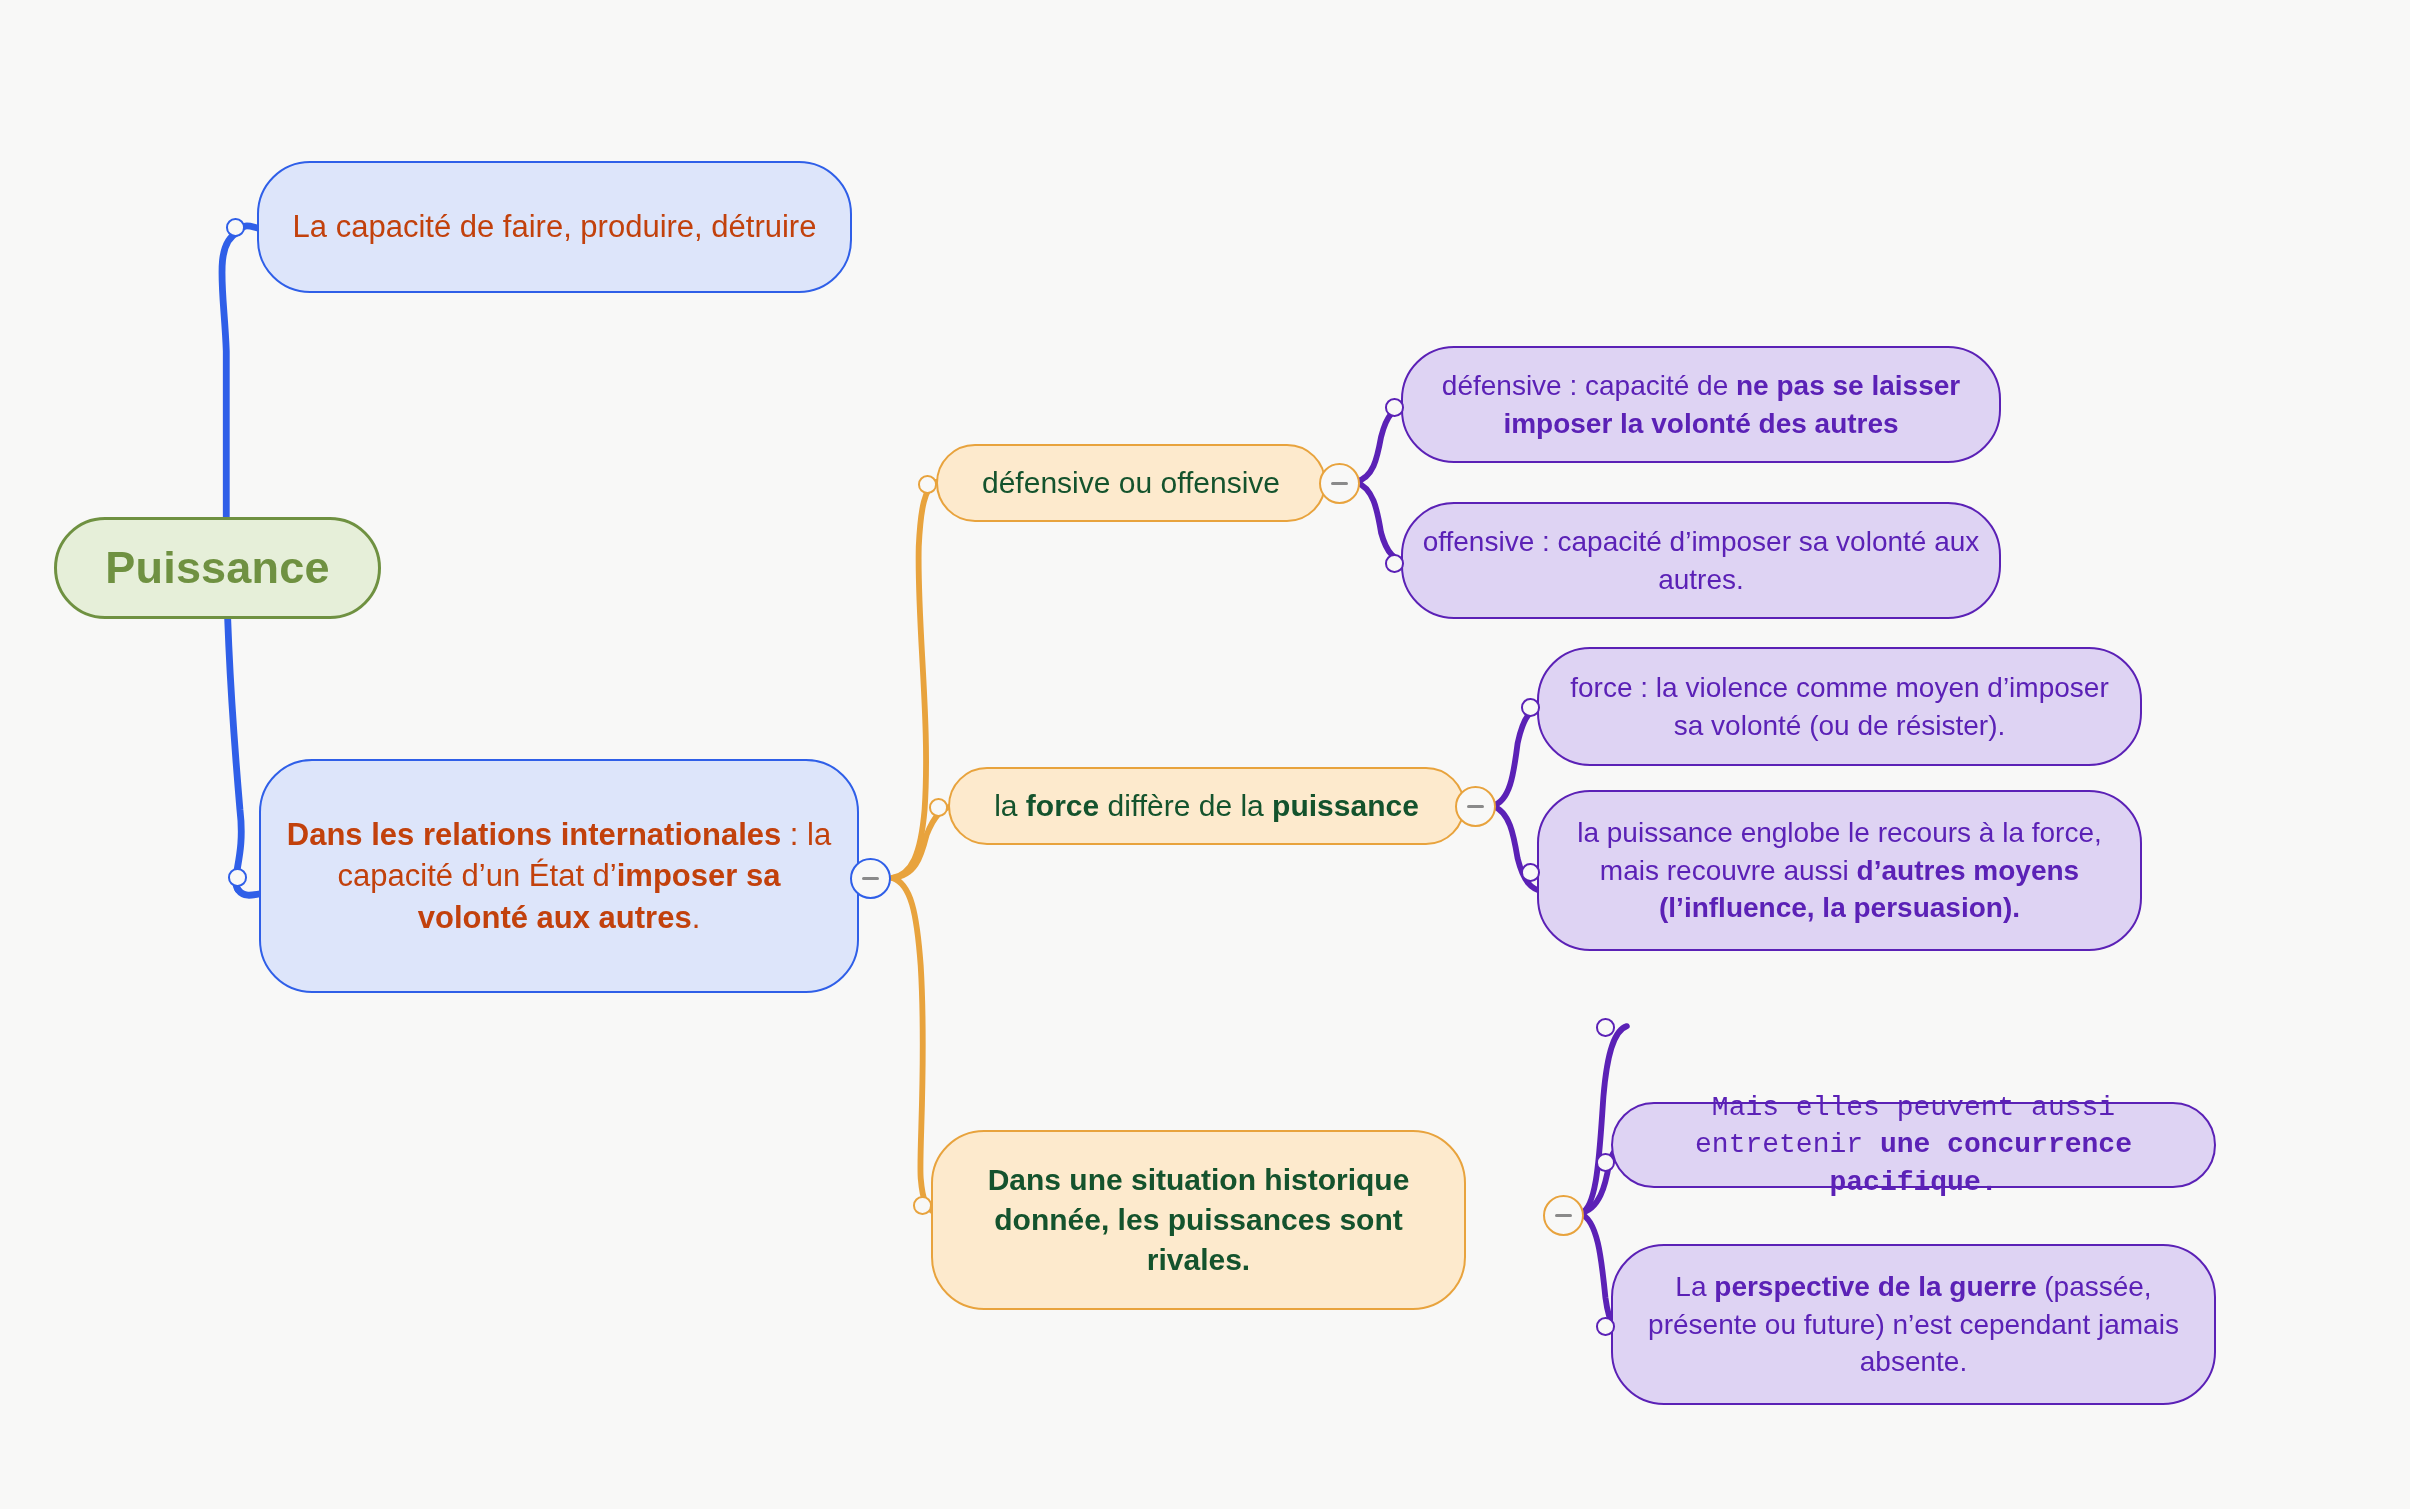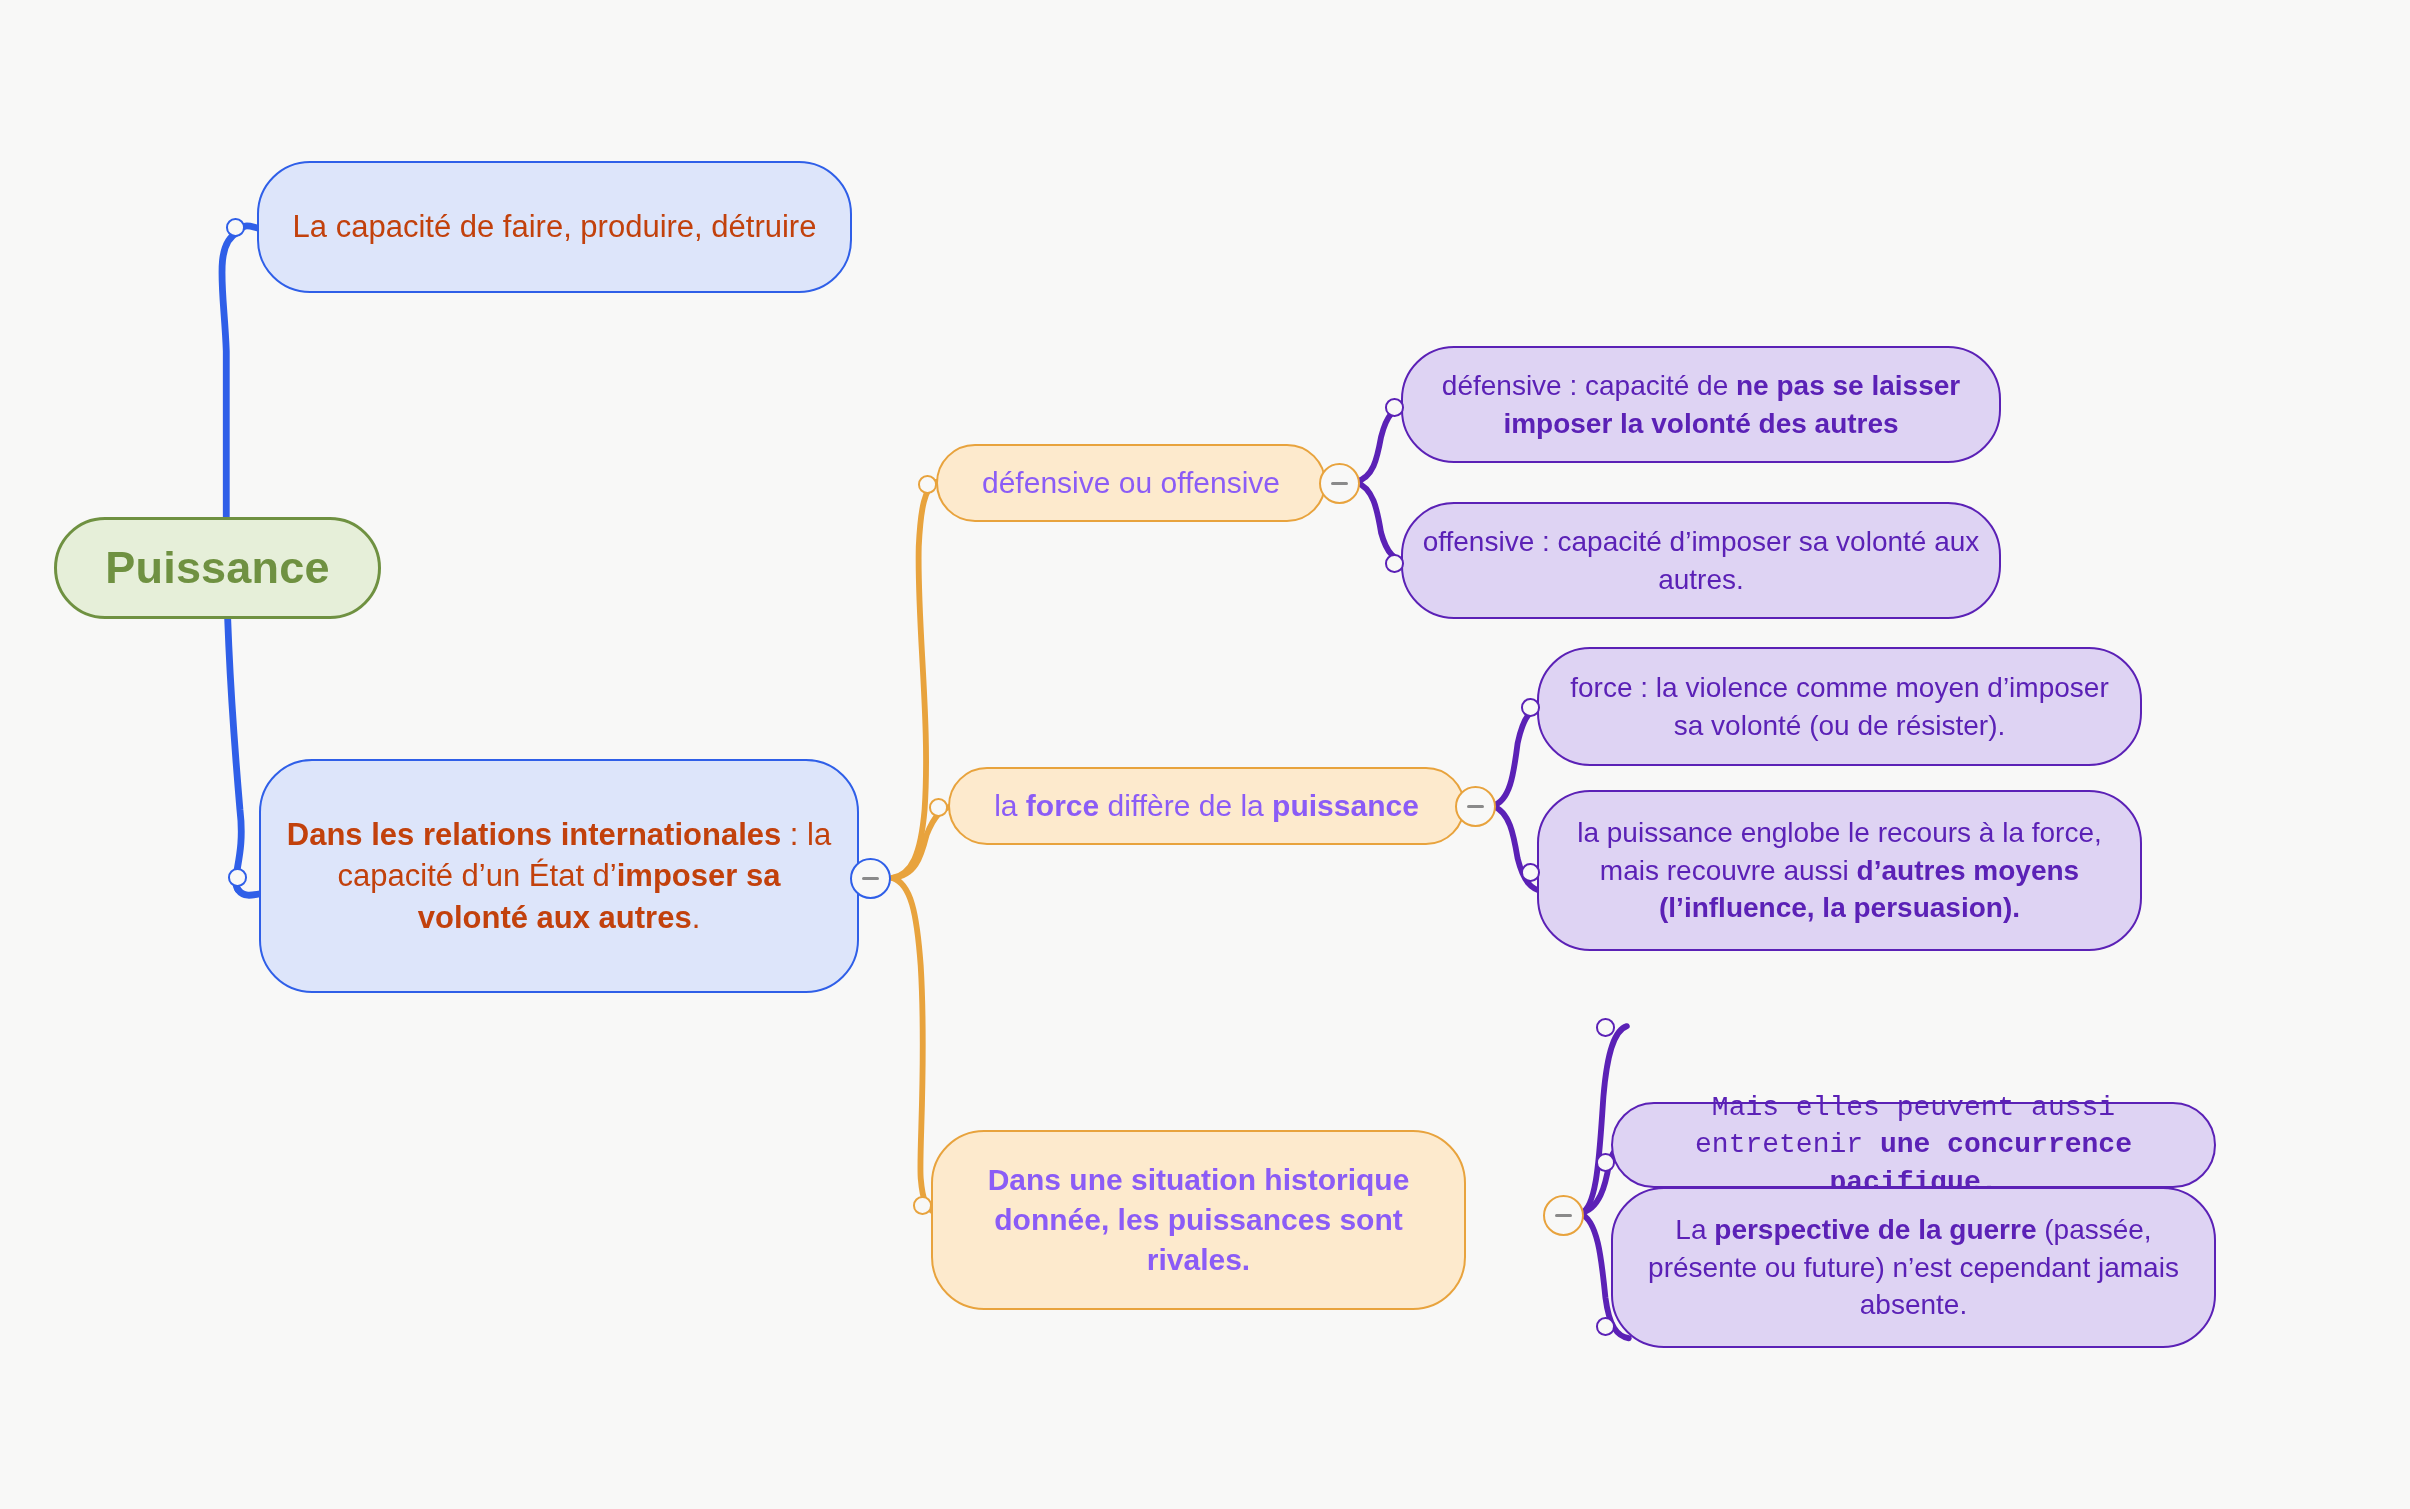--- a/index.html
+++ b/index.html
@@ -59,21 +59,21 @@
     font-size: 31px;
     line-height: 1.34;
   }
   .n-blue b { font-weight: bold; }
 
   
   .n-orange {
     background: #fdeacd;
     border: 2.9px solid #e8a33d;
     border-radius: 53px;
-    color: #8b5cf6;
+    color: #14532d;
     font-size: 30px;
     line-height: 1.34;
   }
   .n-orange b { font-weight: bold; }
   .n-orange.bold .txt { font-weight: bold; }
 
   
   .n-purple {
     background: #ded3f3;
     border: 2.9px solid #5b21b6;
@@ -197,21 +197,21 @@
     </span>
   </div>
 
 
   <div class="node n-purple" style="left:1611px; top:1102px; width:605px; height:86px;font-family:Liberation Mono, monospace;">
     <span class="txt">
       Mais elles peuvent aussi entretenir <b>une concurrence pacifique.</b>
     </span>
   </div>
 
-  <div class="node n-purple" style="left:1611px; top:1187px; width:605px; height:161px;">
+  <div class="node n-purple" style="left:1611px; top:1244px; width:605px; height:161px;">
     <span class="txt">
       La <b>perspective de la guerre</b> (passée, présente ou future) n’est cependant jamais absente.
     </span>
   </div>
 
   <div class="dot blue" style="left:226px;  top:218px;"></div>
   <div class="dot blue" style="left:228px;  top:868px;"></div>
   <div class="dot orange" style="left:918px;  top:475px;"></div>
   <div class="dot orange" style="left:929px;  top:798px;"></div>
   <div class="dot orange" style="left:913px;  top:1196px;"></div>

